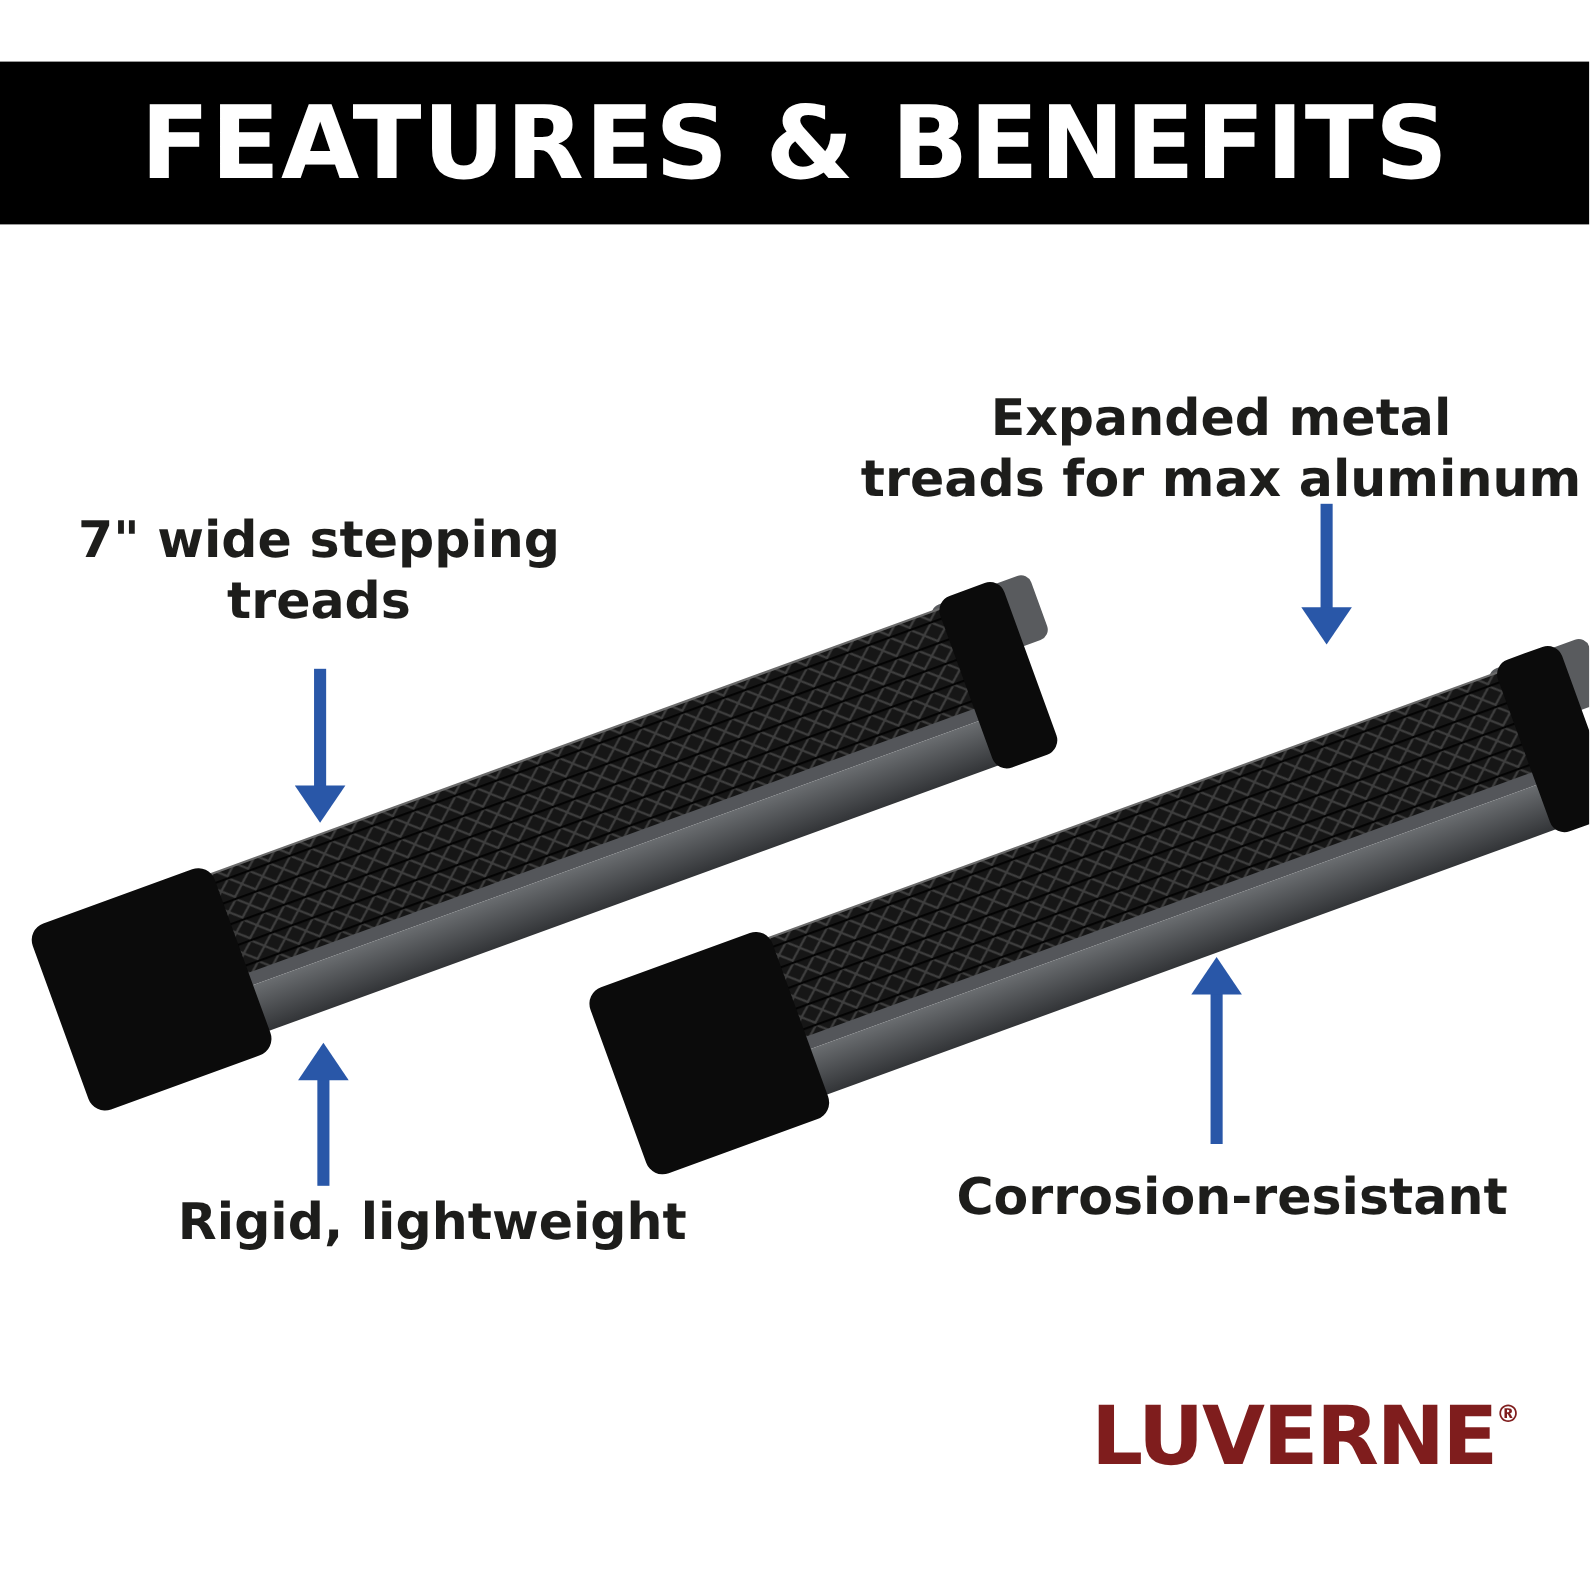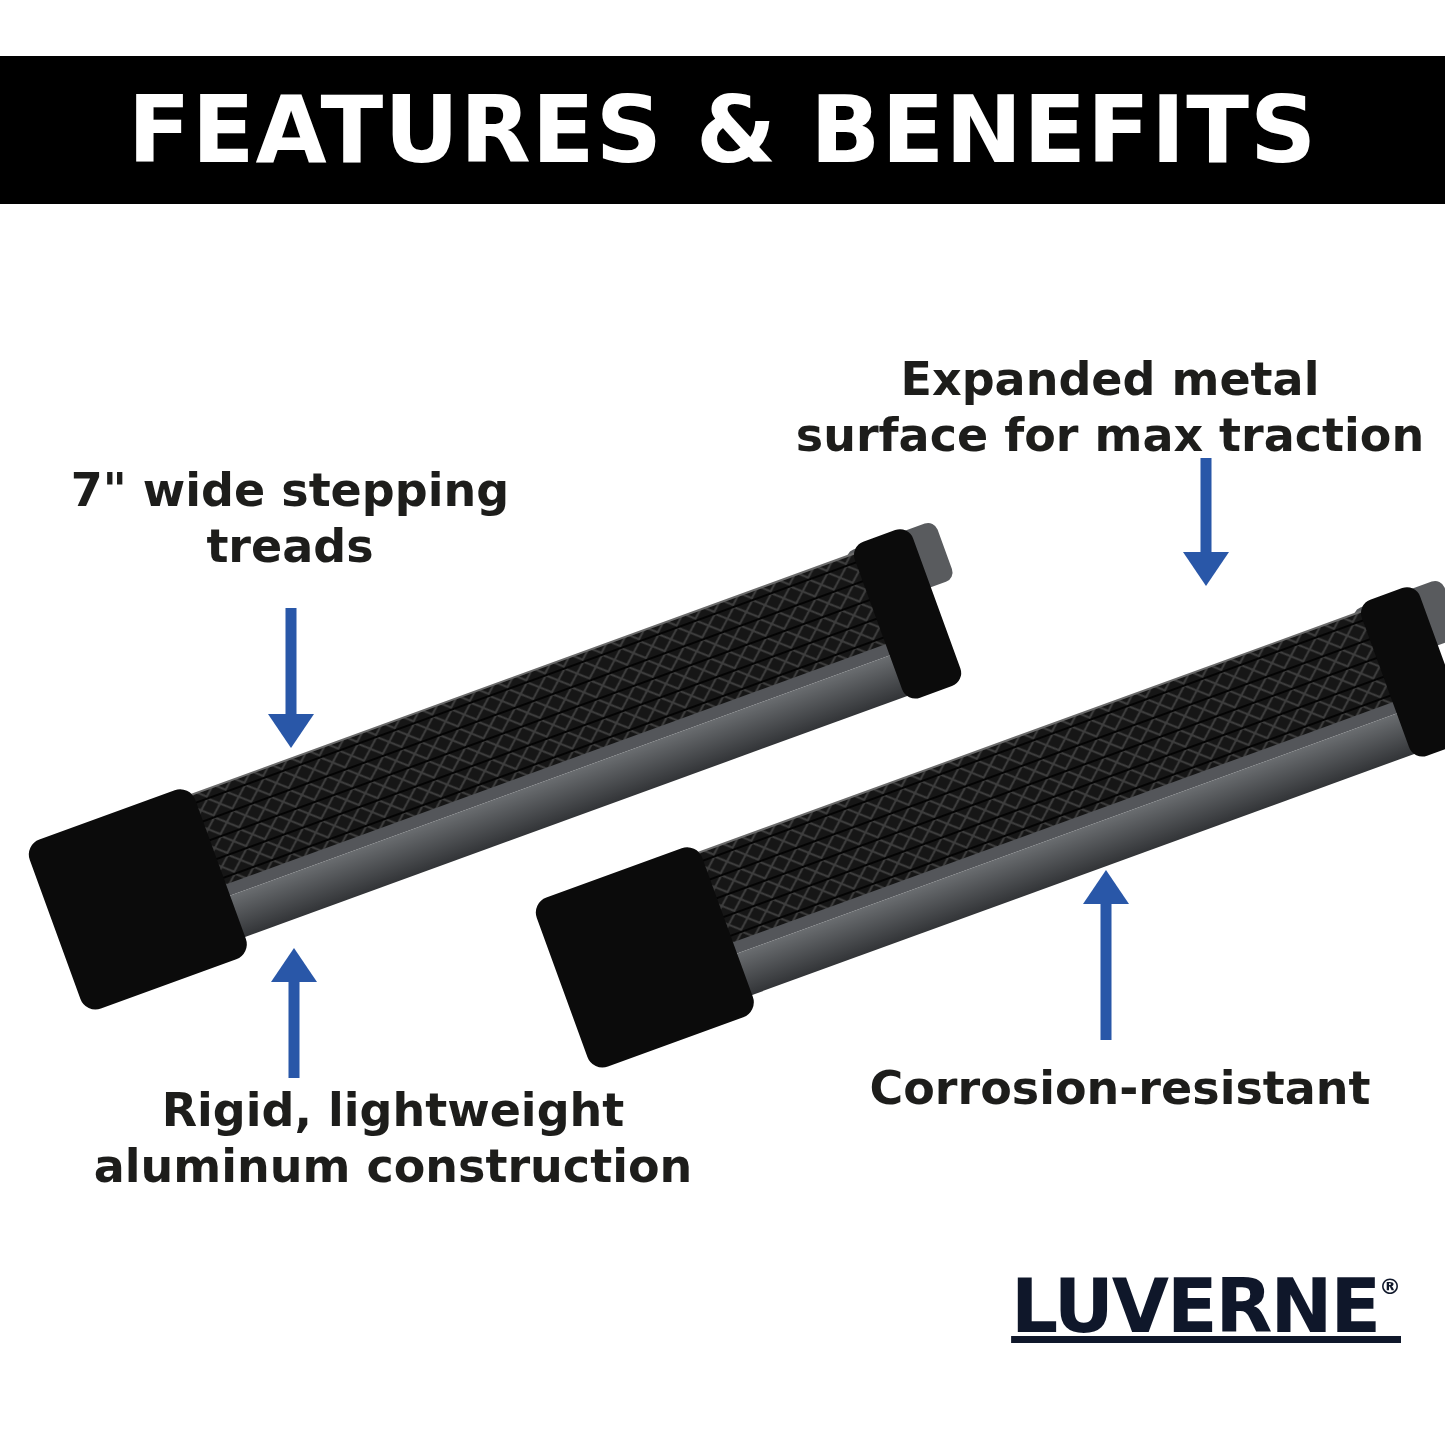--- a/index.html
+++ b/index.html
@@ -50,24 +50,23 @@
     border-left:23px solid transparent;border-right:23px solid transparent;
   }
   .arrow.down .head{bottom:0;border-top:34px solid var(--arrow-blue,#2957a8);}
   .arrow.up .head{top:0;border-bottom:34px solid var(--arrow-blue,#2957a8);}
   .ar-stepping{left:268px;top:608px;height:140px;}
   .ar-treads{left:1183px;top:458px;height:128px;}
   .ar-aluminum{left:271px;top:948px;height:130px;}
   .ar-powder{left:1083px;top:870px;height:170px;}
   
   .brand{
-    position:absolute;right:44px;bottom:96px;
-    color:#0f172a;font-size:74px;font-weight:bold;letter-spacing:-2px;
+    position:absolute;right:63px;bottom:96px;
+    color:#7f1d1d;font-size:74px;font-weight:bold;letter-spacing:-2px;
     white-space:nowrap;
-    text-decoration:underline;
   }
   .brand sup{font-size:22px;letter-spacing:0;vertical-align:38px;}
 </style>
 </head>
 <body>
 
 <div class="canvas">
 
   <div class="header">
     <h1>FEATURES &amp; BENEFITS</h1>
@@ -105,26 +104,25 @@
     </g>
   </svg>
 
   <div class="callout co-stepping">
     <span>7" wide stepping</span>
     <span>treads</span>
   </div>
 
   <div class="callout co-treads">
     <span>Expanded metal</span>
-    <span>surface for max traction</span>
+    <span>treads for max aluminum</span>
   </div>
 
   <div class="callout co-aluminum">
     <span>Rigid, lightweight</span>
-    <span>aluminum construction</span>
   </div>
 
   <div class="callout co-powder">
     <span>Corrosion-resistant</span>
   </div>
 
   <div class="arrow down ar-stepping">
     <div class="shaft"></div>
     <div class="head"></div>
   </div>

